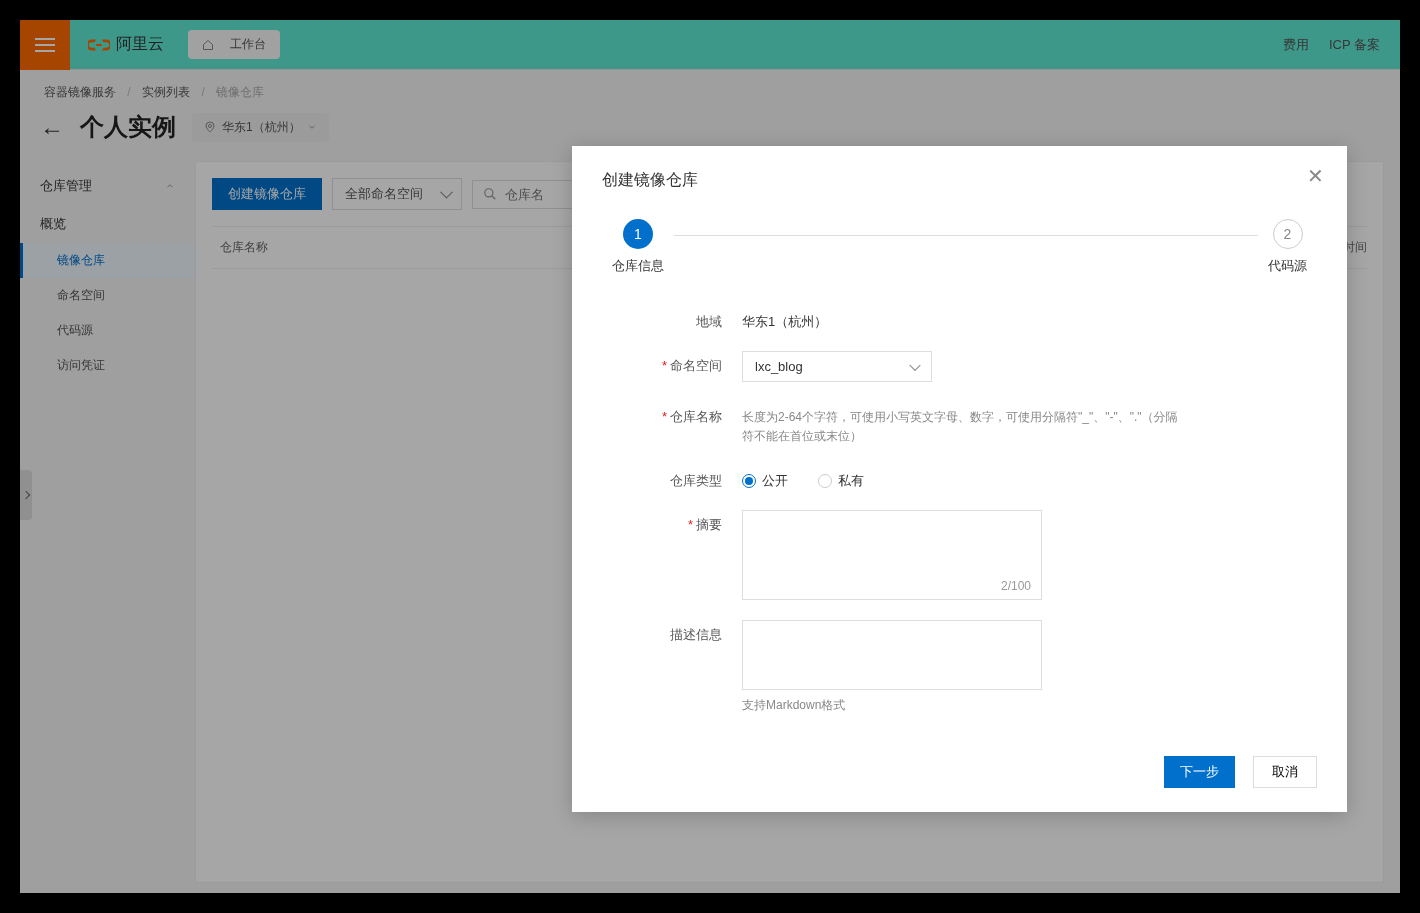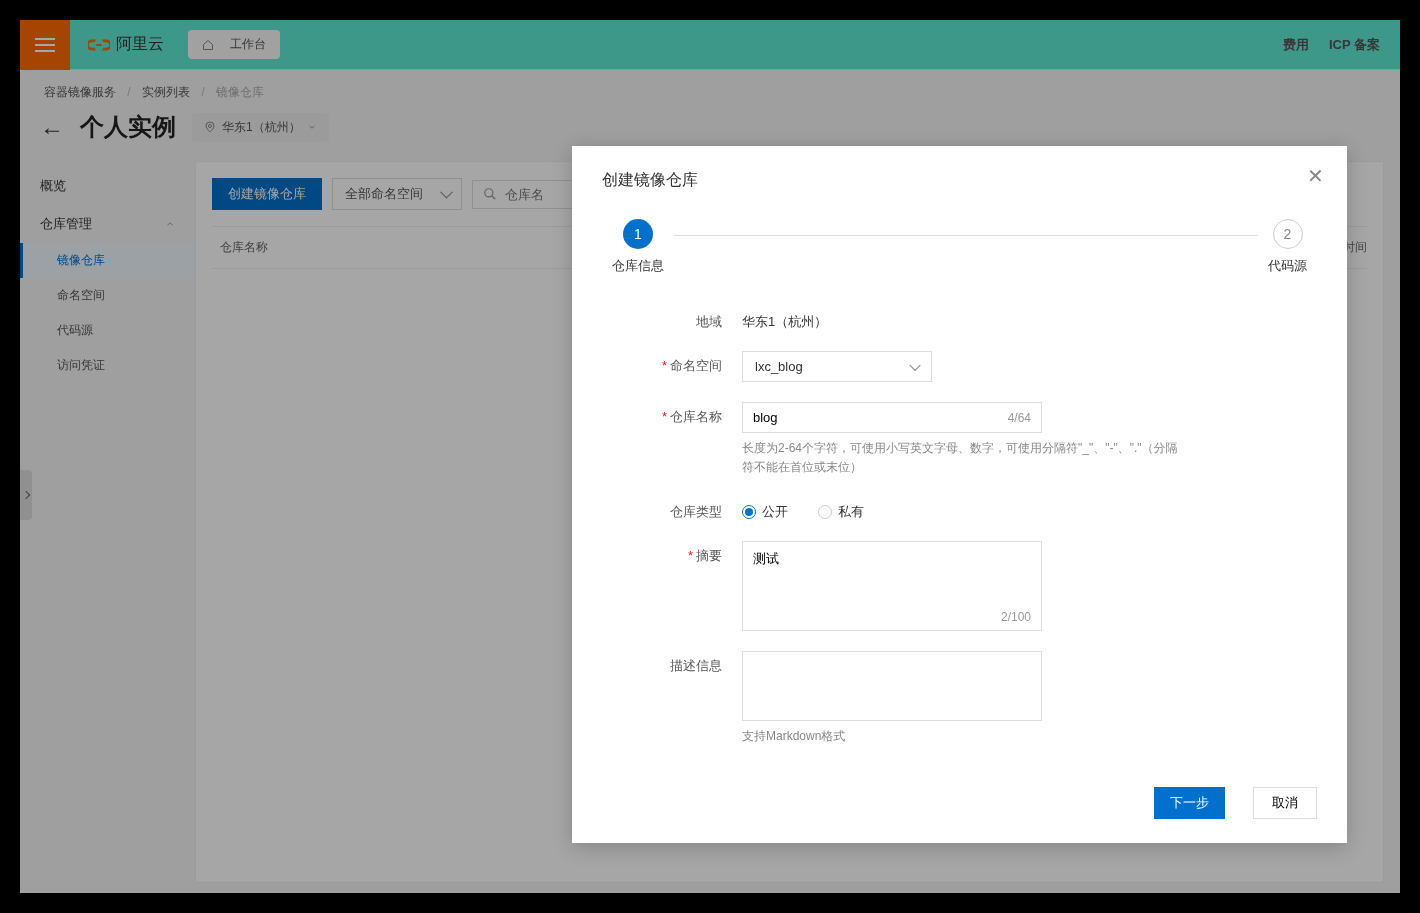--- a/index.html
+++ b/index.html
@@ -14,21 +14,21 @@
 .hamburger-lines::before, .hamburger-lines::after { content: ""; position: absolute; width: 20px; height: 2px; background: #fff; left: 0; }
 .hamburger-lines::before { top: -6px; }
 .hamburger-lines::after { top: 6px; }
 .logo { display: flex; align-items: center; padding: 0 18px; gap: 6px; }
 .logo-icon { width: 22px; height: 22px; }
 .logo-text { color: #333; font-size: 16px; font-weight: 500; }
 .workspace-btn { margin-left: 6px; padding: 6px 14px; background: #f7f7f7; border-radius: 4px; display: flex; align-items: center; gap: 16px; cursor: pointer; font-size: 12px; color: #555; }
 .topbar-right { margin-left: auto; display: flex; align-items: center; gap: 20px; padding-right: 20px; }
 .search-box { width: 220px; height: 30px; background: #f5f5f5; border-radius: 4px; display: flex; align-items: center; padding: 0 10px; gap: 8px; color: #999; }
 .search-box input { border: none; background: transparent; outline: none; flex: 1; font-size: 12px; }
-.top-link { color: #555; font-size: 13px; cursor: pointer; font-weight: bold; }
+.top-link { color: #555; font-size: 13px; cursor: pointer; }
 
 
 .breadcrumb { padding: 14px 20px 6px 20px; font-size: 12px; color: #888; }
 .breadcrumb span { margin: 0 4px; }
 .breadcrumb .sep { color: #bbb; }
 .breadcrumb .current { color: #aaa; }
 .breadcrumb .link { color: #555; cursor: pointer; }
 
 
 .page-title-row { display: flex; align-items: center; gap: 16px; padding: 4px 20px 18px 20px; }
@@ -78,21 +78,21 @@
 .char-count { color: #999; font-size: 12px; }
 .help-text { font-size: 12px; color: #888; margin-top: 6px; line-height: 1.6; max-width: 510px; }
 .radio-group { display: flex; gap: 30px; padding-top: 6px; }
 .radio-item { display: flex; align-items: center; gap: 6px; font-size: 13px; cursor: pointer; }
 .radio-circle { width: 14px; height: 14px; border-radius: 50%; border: 1px solid #ccc; display: flex; align-items: center; justify-content: center; }
 .radio-circle.checked { border-color: #0070cc; }
 .radio-circle.checked::after { content: ""; width: 8px; height: 8px; border-radius: 50%; background: #0070cc; }
 .form-textarea { border: 1px solid #ddd; width: 300px; padding: 8px 10px; font-size: 13px; position: relative; }
 .form-textarea textarea { border: none; outline: none; width: 100%; resize: none; font-size: 13px; font-family: inherit; }
 .textarea-count { position: absolute; right: 10px; bottom: 6px; font-size: 12px; color: #999; }
-.modal-footer { display: flex; justify-content: flex-end; gap: 28px; margin-top: 40px; }
+.modal-footer { display: flex; justify-content: flex-end; gap: 18px; margin-top: 40px; }
 .btn-secondary { border: 1px solid #ddd; background: #fff; padding: 0 18px; font-size: 13px; cursor: pointer; }
 
 
 .expand-handle { position: absolute; left: 0; top: 450px; width: 12px; height: 50px; background: #ddd; z-index: 50; display: flex; align-items: center; justify-content: center; cursor: pointer; border-radius: 0 4px 4px 0; }
 .expand-handle::after { content: ""; width: 5px; height: 5px; border-right: 1px solid #666; border-bottom: 1px solid #666; transform: rotate(-45deg); }
 
 .icon-svg { flex-shrink: 0; }
 </style>
 </head>
 <body>
@@ -140,27 +140,27 @@
           </svg>
       <span>华东1（杭州）</span>
       <svg class="icon-svg" width="10" height="10" viewBox="0 0 24 24">
             <path fill="none" stroke="#888" stroke-width="2" d="M6 9l6 6 6-6"></path>
           </svg>
     </div>
   </div>
 
   <div class="main">
     <div class="sidebar">
-      <div class="sidebar-item">概览</div>
       <div class="sidebar-item">
         <span>仓库管理</span>
         <svg class="icon-svg" width="10" height="10" viewBox="0 0 24 24">
               <path fill="none" stroke="#888" stroke-width="2" d="M6 15l6-6 6 6"></path>
             </svg>
       </div>
+      <div class="sidebar-item">概览</div>
       <div class="sidebar-sub active">镜像仓库</div>
       <div class="sidebar-sub">命名空间</div>
       <div class="sidebar-sub">代码源</div>
       <div class="sidebar-sub">访问凭证</div>
     </div>
 
     <div class="content">
       <div class="content-toolbar">
         <button class="btn-primary">创建镜像仓库</button>
         <div class="select-box">全部命名空间</div>
@@ -207,24 +207,20 @@
     <div class="form-row">
       <div class="form-label"><span class="req">*</span><span>命名空间</span></div>
       <div class="form-control">
         <div class="form-select">lxc_blog</div>
       </div>
     </div>
 
     <div class="form-row">
       <div class="form-label"><span class="req">*</span><span>仓库名称</span></div>
       <div class="form-control">
-        <div class="form-input">
-          <input value="blog" style="">
-          <span class="char-count">4/64</span>
-        </div>
         <div class="help-text">长度为2-64个字符，可使用小写英文字母、数字，可使用分隔符"_"、"-"、"."（分隔符不能在首位或末位）</div>
       </div>
     </div>
 
     <div class="form-row">
       <div class="form-label">仓库类型</div>
       <div class="form-control">
         <div class="radio-group">
           <div class="radio-item">
             <div class="radio-circle checked"></div>
@@ -235,21 +231,20 @@
             <span>私有</span>
           </div>
         </div>
       </div>
     </div>
 
     <div class="form-row">
       <div class="form-label"><span class="req">*</span><span>摘要</span></div>
       <div class="form-control">
         <div class="form-textarea" style="height:90px;">
-          <textarea rows="3" style="">测试</textarea>
           <div class="textarea-count">2/100</div>
         </div>
       </div>
     </div>
 
     <div class="form-row">
       <div class="form-label">描述信息</div>
       <div class="form-control">
         <div class="form-textarea" style="height:70px;">
           <textarea rows="2" style=""></textarea>

